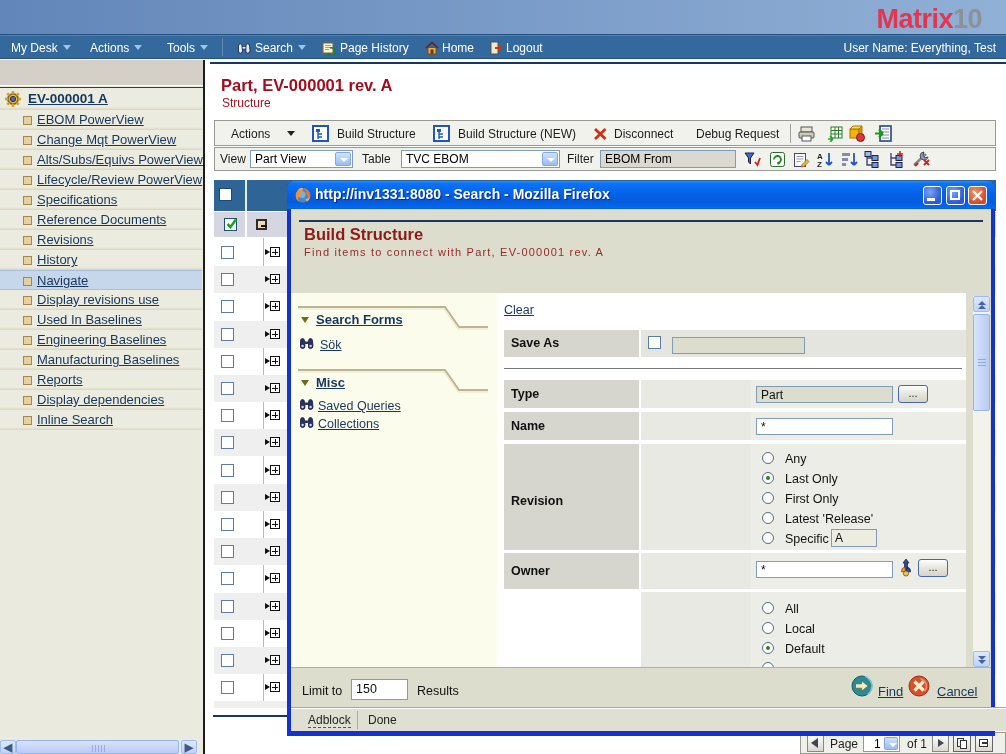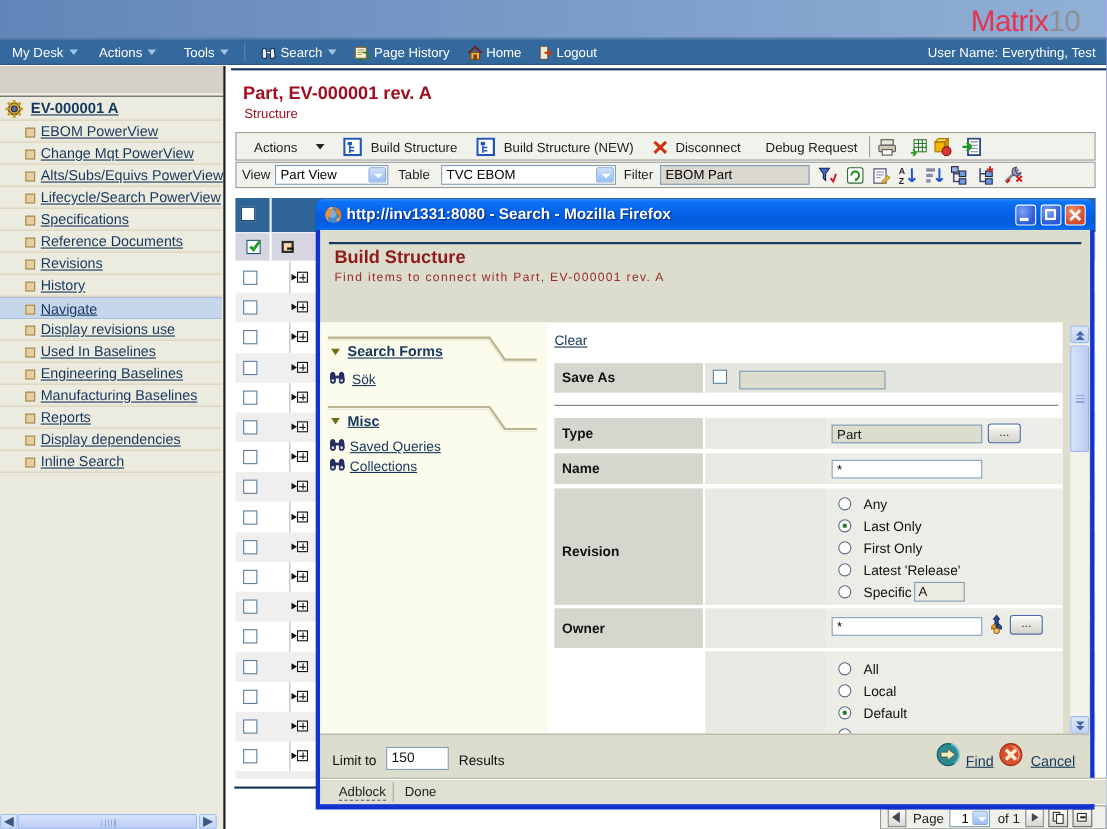--- a/index.html
+++ b/index.html
@@ -2,21 +2,21 @@
 <html><head>
 <meta charset="utf-8">
 <style>
 * { margin:0; padding:0; box-sizing:border-box; }
 html,body { width:1006px; height:754px; overflow:hidden; }
 body { font-family:"Liberation Sans", sans-serif; position:relative; background:#fff; }
 .abs { position:absolute; }
 
 
 #topbar { left:0; top:0; width:1006px; height:34px; background:linear-gradient(to right,#6286b9,#91b0d6); }
-#logo { right:24px; top:4px; font-size:27px; font-weight:normal; letter-spacing:-0.5px; }
+#logo { right:24px; top:4px; font-size:27px; font-weight:bold; letter-spacing:-0.5px; }
 #logo .m { color:#e43550; }
 #logo .t { color:#8d9094; }
 #midline { left:0; top:34px; width:1006px; height:1px; background:#27517e; }
 #menubar { left:0; top:35px; width:1006px; height:24px; background:#34699e; border-top:1px solid #537fae; border-bottom:1px solid #27517e; color:#fff; font-size:12px; }
 #menubar .mi { position:absolute; top:5px; white-space:nowrap; }
 .dna { display:inline-block; width:0; height:0; border-left:4px solid transparent; border-right:4px solid transparent; border-top:5px solid #9ec4e8; vertical-align:2px; margin-left:5px; }
 #menusep { left:222px; top:38px; width:1px; height:18px; background:#5c87b5; }
 
 
 #sidebar { left:0; top:60px; width:203px; height:694px; background:#eaebde; }
@@ -181,21 +181,21 @@
   <div class="srow" style="top:70px;">
       <span class="sq"></span>
       <a href="#">Change Mqt PowerView</a>
     </div>
   <div class="srow" style="top:90px;">
       <span class="sq"></span>
       <a href="#">Alts/Subs/Equivs PowerView</a>
     </div>
   <div class="srow" style="top:110px;">
       <span class="sq"></span>
-      <a href="#">Lifecycle/Search PowerView</a>
+      <a href="#">Lifecycle/Review PowerView</a>
     </div>
   <div class="srow" style="top:130px;padding-left:24px;">
       <span class="sq"></span>
       <a href="#">Specifications</a>
     </div>
   <div class="srow" style="top:150px;">
       <span class="sq"></span>
       <a href="#">Reference Documents</a>
     </div>
   <div class="srow" style="top:170px;">
@@ -300,21 +300,21 @@
       <span>Part View</span>
       <span class="ddbtn"></span>
     </div>
   <span class="tbi" style="left:147px;top:4px;">Table</span>
   <div class="dd" style="left:186px;top:2px;width:159px;">
       <span>TVC EBOM</span>
       <span class="ddbtn"></span>
     </div>
   <span class="tbi" style="left:352px;top:4px;">Filter</span>
   <div class="inp" style="left:385px;top:2px;width:136px;height:18px;background:#dbd8cf;">
-      <span>EBOM Part</span>
+      <span>EBOM From</span>
     </div>
   <svg style="position:absolute;left:529px;top:3px;" width="17" height="17" viewBox="0 0 17 17">
       <path d="M1 2 h9 l-3.5 5 v6 l-2 -2 v-4 z" fill="#3a6ad4" stroke="#224"></path>
       <path d="M11 11 l2.5 3 l2.5 -7" stroke="#c22" stroke-width="1.8" fill="none"></path>
     </svg>
   <svg style="position:absolute;left:554px;top:3px;" width="17" height="17" viewBox="0 0 17 17">
       <rect x="1.5" y="1.5" width="14" height="14" rx="2" fill="#fff" stroke="#2a6a2a"></rect>
       <path d="M5 8.5 a3.5 3.5 0 1 1 3.5 3.5" stroke="#1a8a1a" stroke-width="1.8" fill="none"></path>
       <path d="M8.5 14 l0 -3 l3 1.5 z" fill="#1a8a1a"></path>
     </svg>

